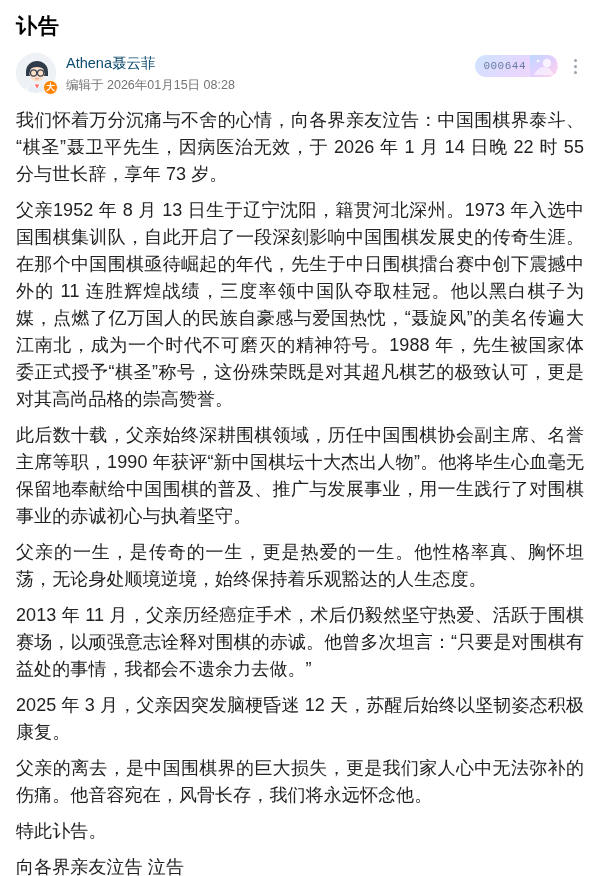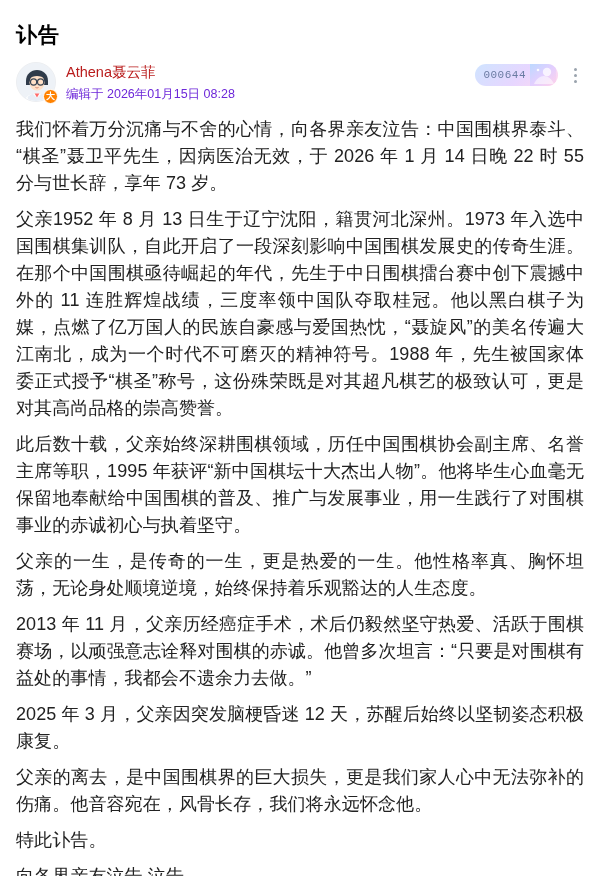--- a/index.html
+++ b/index.html
@@ -19,21 +19,21 @@
     position: relative;
     padding: 0 16px;
   }
 
   
   .post-title {
     font-size: 21px;
     font-weight: bold;
     color: #000;
     letter-spacing: 1px;
-    padding-top: 21px;
+    padding-top: 12px;
     padding-bottom: 8px;
     line-height: 1.3;
   }
 
   
   .author-row {
     display: flex;
     align-items: flex-start;
     padding: 4px 0 10px 0;
     position: relative;
@@ -73,27 +73,27 @@
   }
   .author-meta {
     margin-left: 10px;
     display: flex;
     flex-direction: column;
     justify-content: center;
     padding-top: 2px;
   }
   .author-name {
     font-size: 14.5px;
-    color: #b91c1c;
+    color: #0c4a6e;
     line-height: 20px;
     font-weight: normal;
   }
   .author-sub {
     font-size: 12.5px;
-    color: #6d28d9;
+    color: #737373;
     line-height: 20px;
     margin-top: 2px;
   }
 
   .author-right {
     margin-left: auto;
     display: flex;
     align-items: flex-start;
     padding-top: 4px;
   }
@@ -217,21 +217,21 @@
         <i></i>
         <i></i>
         <i></i>
       </div>
     </div>
   </div>
 
   <div class="post-body">
     <p class="para">我们怀着万分沉痛与不舍的心情，向各界亲友泣告：中国围棋界泰斗、“棋圣”聂卫平先生，因病医治无效，于 2026 年 1 月 14 日晚 22 时 55 分与世长辞，享年 73 岁。</p>
     <p class="para">父亲1952 年 8 月 13 日生于辽宁沈阳，籍贯河北深州。1973 年入选中国围棋集训队，自此开启了一段深刻影响中国围棋发展史的传奇生涯。在那个中国围棋亟待崛起的年代，先生于中日围棋擂台赛中创下震撼中外的 11 连胜辉煌战绩，三度率领中国队夺取桂冠。他以黑白棋子为媒，点燃了亿万国人的民族自豪感与爱国热忱，“聂旋风”的美名传遍大江南北，成为一个时代不可磨灭的精神符号。1988 年，先生被国家体委正式授予“棋圣”称号，这份殊荣既是对其超凡棋艺的极致认可，更是对其高尚品格的崇高赞誉。</p>
-    <p class="para">此后数十载，父亲始终深耕围棋领域，历任中国围棋协会副主席、名誉主席等职，1995 年获评“新中国棋坛十大杰出人物”。他将毕生心血毫无保留地奉献给中国围棋的普及、推广与发展事业，用一生践行了对围棋事业的赤诚初心与执着坚守。</p>
+    <p class="para">此后数十载，父亲始终深耕围棋领域，历任中国围棋协会副主席、名誉主席等职，1990 年获评“新中国棋坛十大杰出人物”。他将毕生心血毫无保留地奉献给中国围棋的普及、推广与发展事业，用一生践行了对围棋事业的赤诚初心与执着坚守。</p>
     <p class="para">父亲的一生，是传奇的一生，更是热爱的一生。他性格率真、胸怀坦荡，无论身处顺境逆境，始终保持着乐观豁达的人生态度。</p>
     <p class="para">2013 年 11 月，父亲历经癌症手术，术后仍毅然坚守热爱、活跃于围棋赛场，以顽强意志诠释对围棋的赤诚。他曾多次坦言：“只要是对围棋有益处的事情，我都会不遗余力去做。”</p>
     <p class="para tight">2025 年 3 月，父亲因突发脑梗昏迷 12 天，苏醒后始终以坚韧姿态积极康复。</p>
     <p class="para">父亲的离去，是中国围棋界的巨大损失，更是我们家人心中无法弥补的伤痛。他音容宛在，风骨长存，我们将永远怀念他。</p>
     <p class="para">特此讣告。</p>
     <p class="para sig">向各界亲友泣告 泣告</p>
     <p class="para date">2026 年 1 月 15 日</p>
   </div>
 
 </div>

